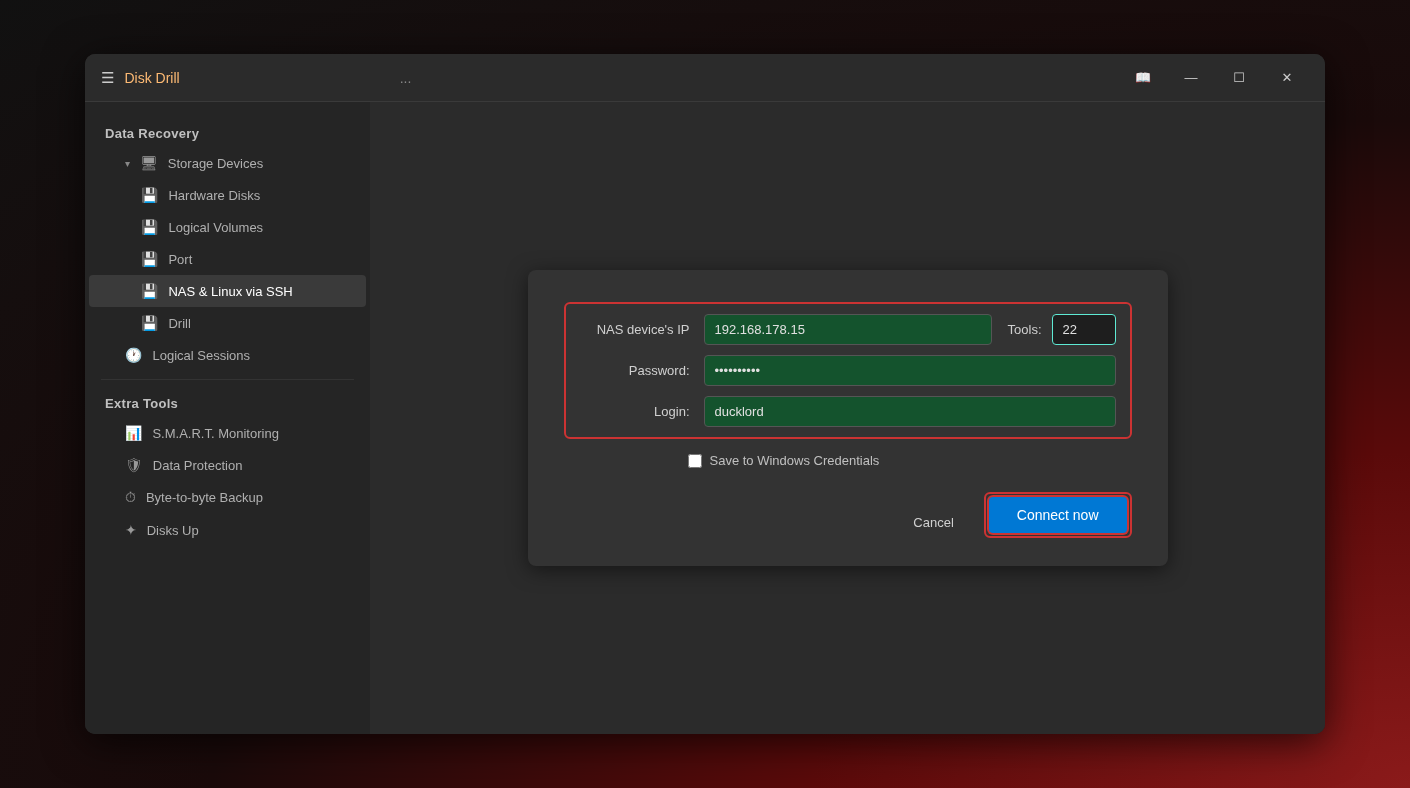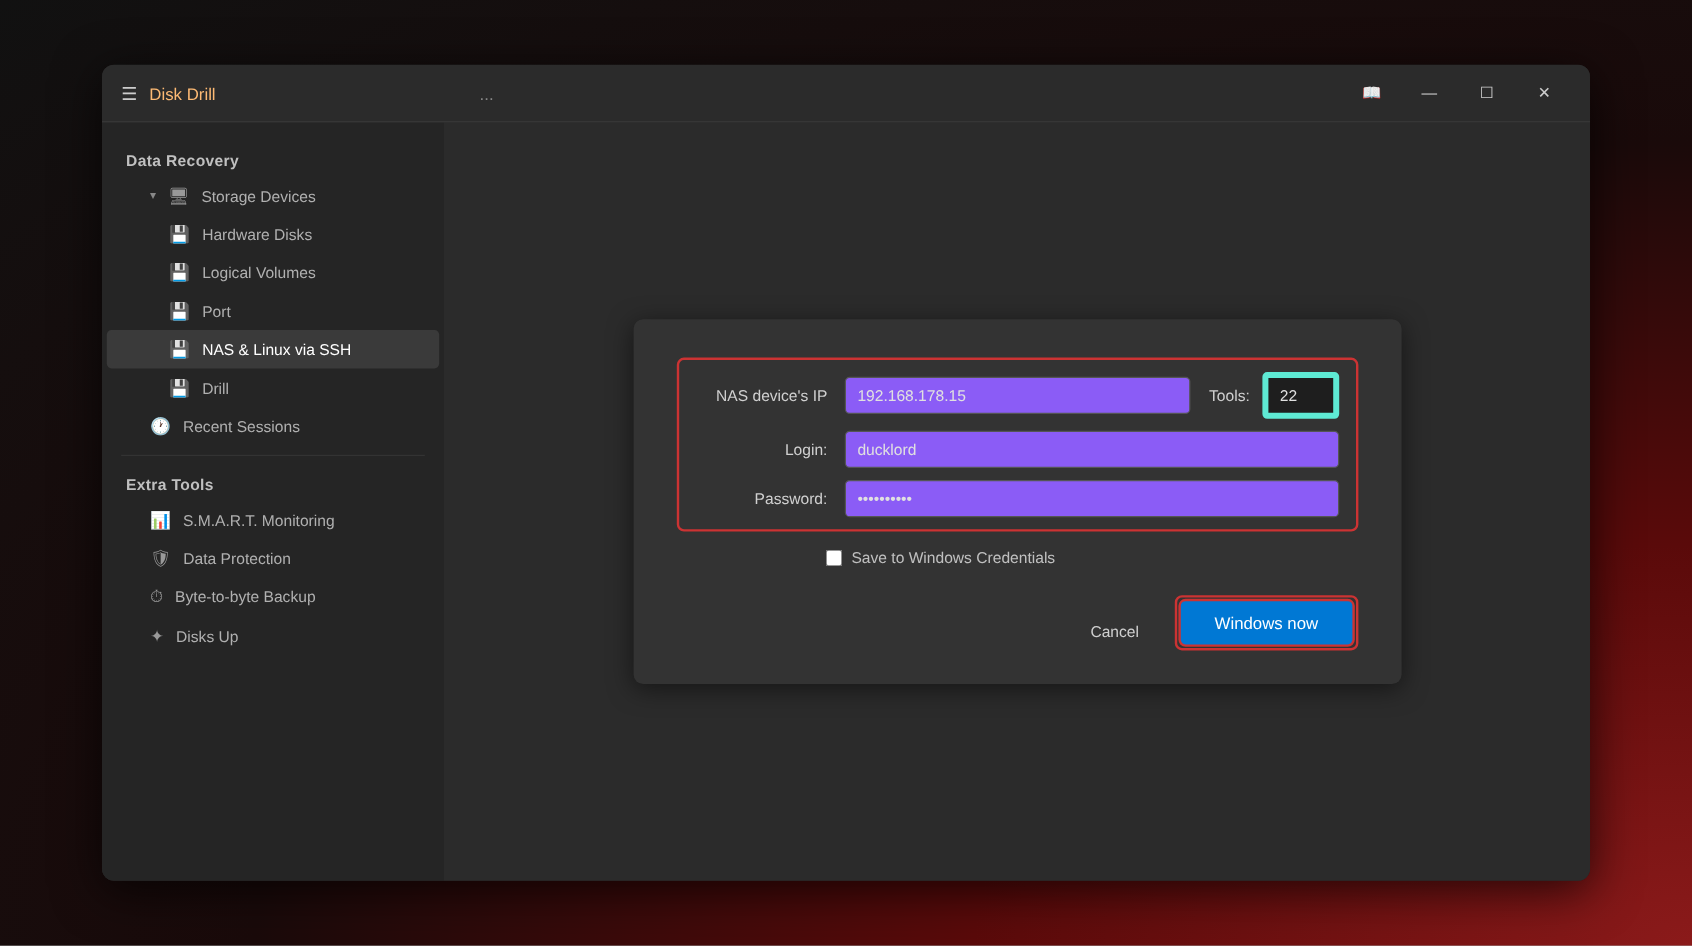--- a/index.html
+++ b/index.html
@@ -148,42 +148,42 @@
     .dialog-label {
       color: #d0d0d0;
       font-size: 13px;
       width: 110px;
       text-align: right;
       margin-right: 14px;
       flex-shrink: 0;
     }
     .dialog-input {
       flex: 1;
-      background: #8b5cf6;
+      background: #14532d;
       border: 1px solid #555;
       border-radius: 4px;
       color: #e0e0e0;
       font-size: 13px;
       padding: 7px 10px;
       outline: none;
     }
     .port-group {
       display: flex;
       align-items: center;
       gap: 10px;
       margin-left: 16px;
     }
     .port-label {
       color: #d0d0d0;
       font-size: 13px;
     }
     .port-input {
       width: 64px;
       background: #1e1e1e;
-      border: 5px solid #5eead4;
+      border: 1px solid #5eead4;
       border-radius: 4px;
       color: #e0e0e0;
       font-size: 13px;
       padding: 7px 10px;
       outline: none;
     }
     .checkbox-row {
       display: flex;
       align-items: center;
       gap: 8px;
@@ -300,21 +300,21 @@
       <div class="sidebar-item indent2 active">
         <span class="sidebar-icon">💾</span>
         <span>NAS &amp; Linux via SSH</span>
       </div>
       <div class="sidebar-item indent2">
         <span class="sidebar-icon">💾</span>
         <span>Drill</span>
       </div>
       <div class="sidebar-item indent1">
         <span class="sidebar-icon">🕐</span>
-        <span>Recent Sessions</span>
+        <span>Logical Sessions</span>
       </div>
 
       <div class="sidebar-divider"></div>
 
       <div class="sidebar-extra-label">Extra Tools</div>
 
       <div class="sidebar-item indent1">
         <span class="sidebar-icon">📊</span>
         <span>S.M.A.R.T. Monitoring</span>
       </div>
@@ -341,37 +341,37 @@
           <div class="dialog-row">
             <span class="dialog-label">NAS device's IP</span>
             <input class="dialog-input" type="text" value="192.168.178.15" style="">
             <div class="port-group">
               <span class="port-label">Tools:</span>
               <input class="port-input" type="text" value="22" style="">
             </div>
           </div>
 
           <div class="dialog-row">
+            <span class="dialog-label">Password:</span>
+            <input class="dialog-input" type="password" value="1234567890" style="">
+          </div>
+
+          <div class="dialog-row">
             <span class="dialog-label">Login:</span>
             <input class="dialog-input" type="text" value="ducklord" style="">
-          </div>
-
-          <div class="dialog-row">
-            <span class="dialog-label">Password:</span>
-            <input class="dialog-input" type="password" value="1234567890" style="">
           </div>
         </div>
 
         <div class="checkbox-row">
           <input type="checkbox" style="">
           <span class="checkbox-label">Save to Windows Credentials</span>
         </div>
 
         <div class="dialog-buttons">
           <button class="btn-cancel">Cancel</button>
           <div class="connect-highlight-box">
-            <button class="btn-connect">Windows now</button>
+            <button class="btn-connect">Connect now</button>
           </div>
         </div>
       </div>
     </div>
   </div>
 </div>
 
 </body></html>

